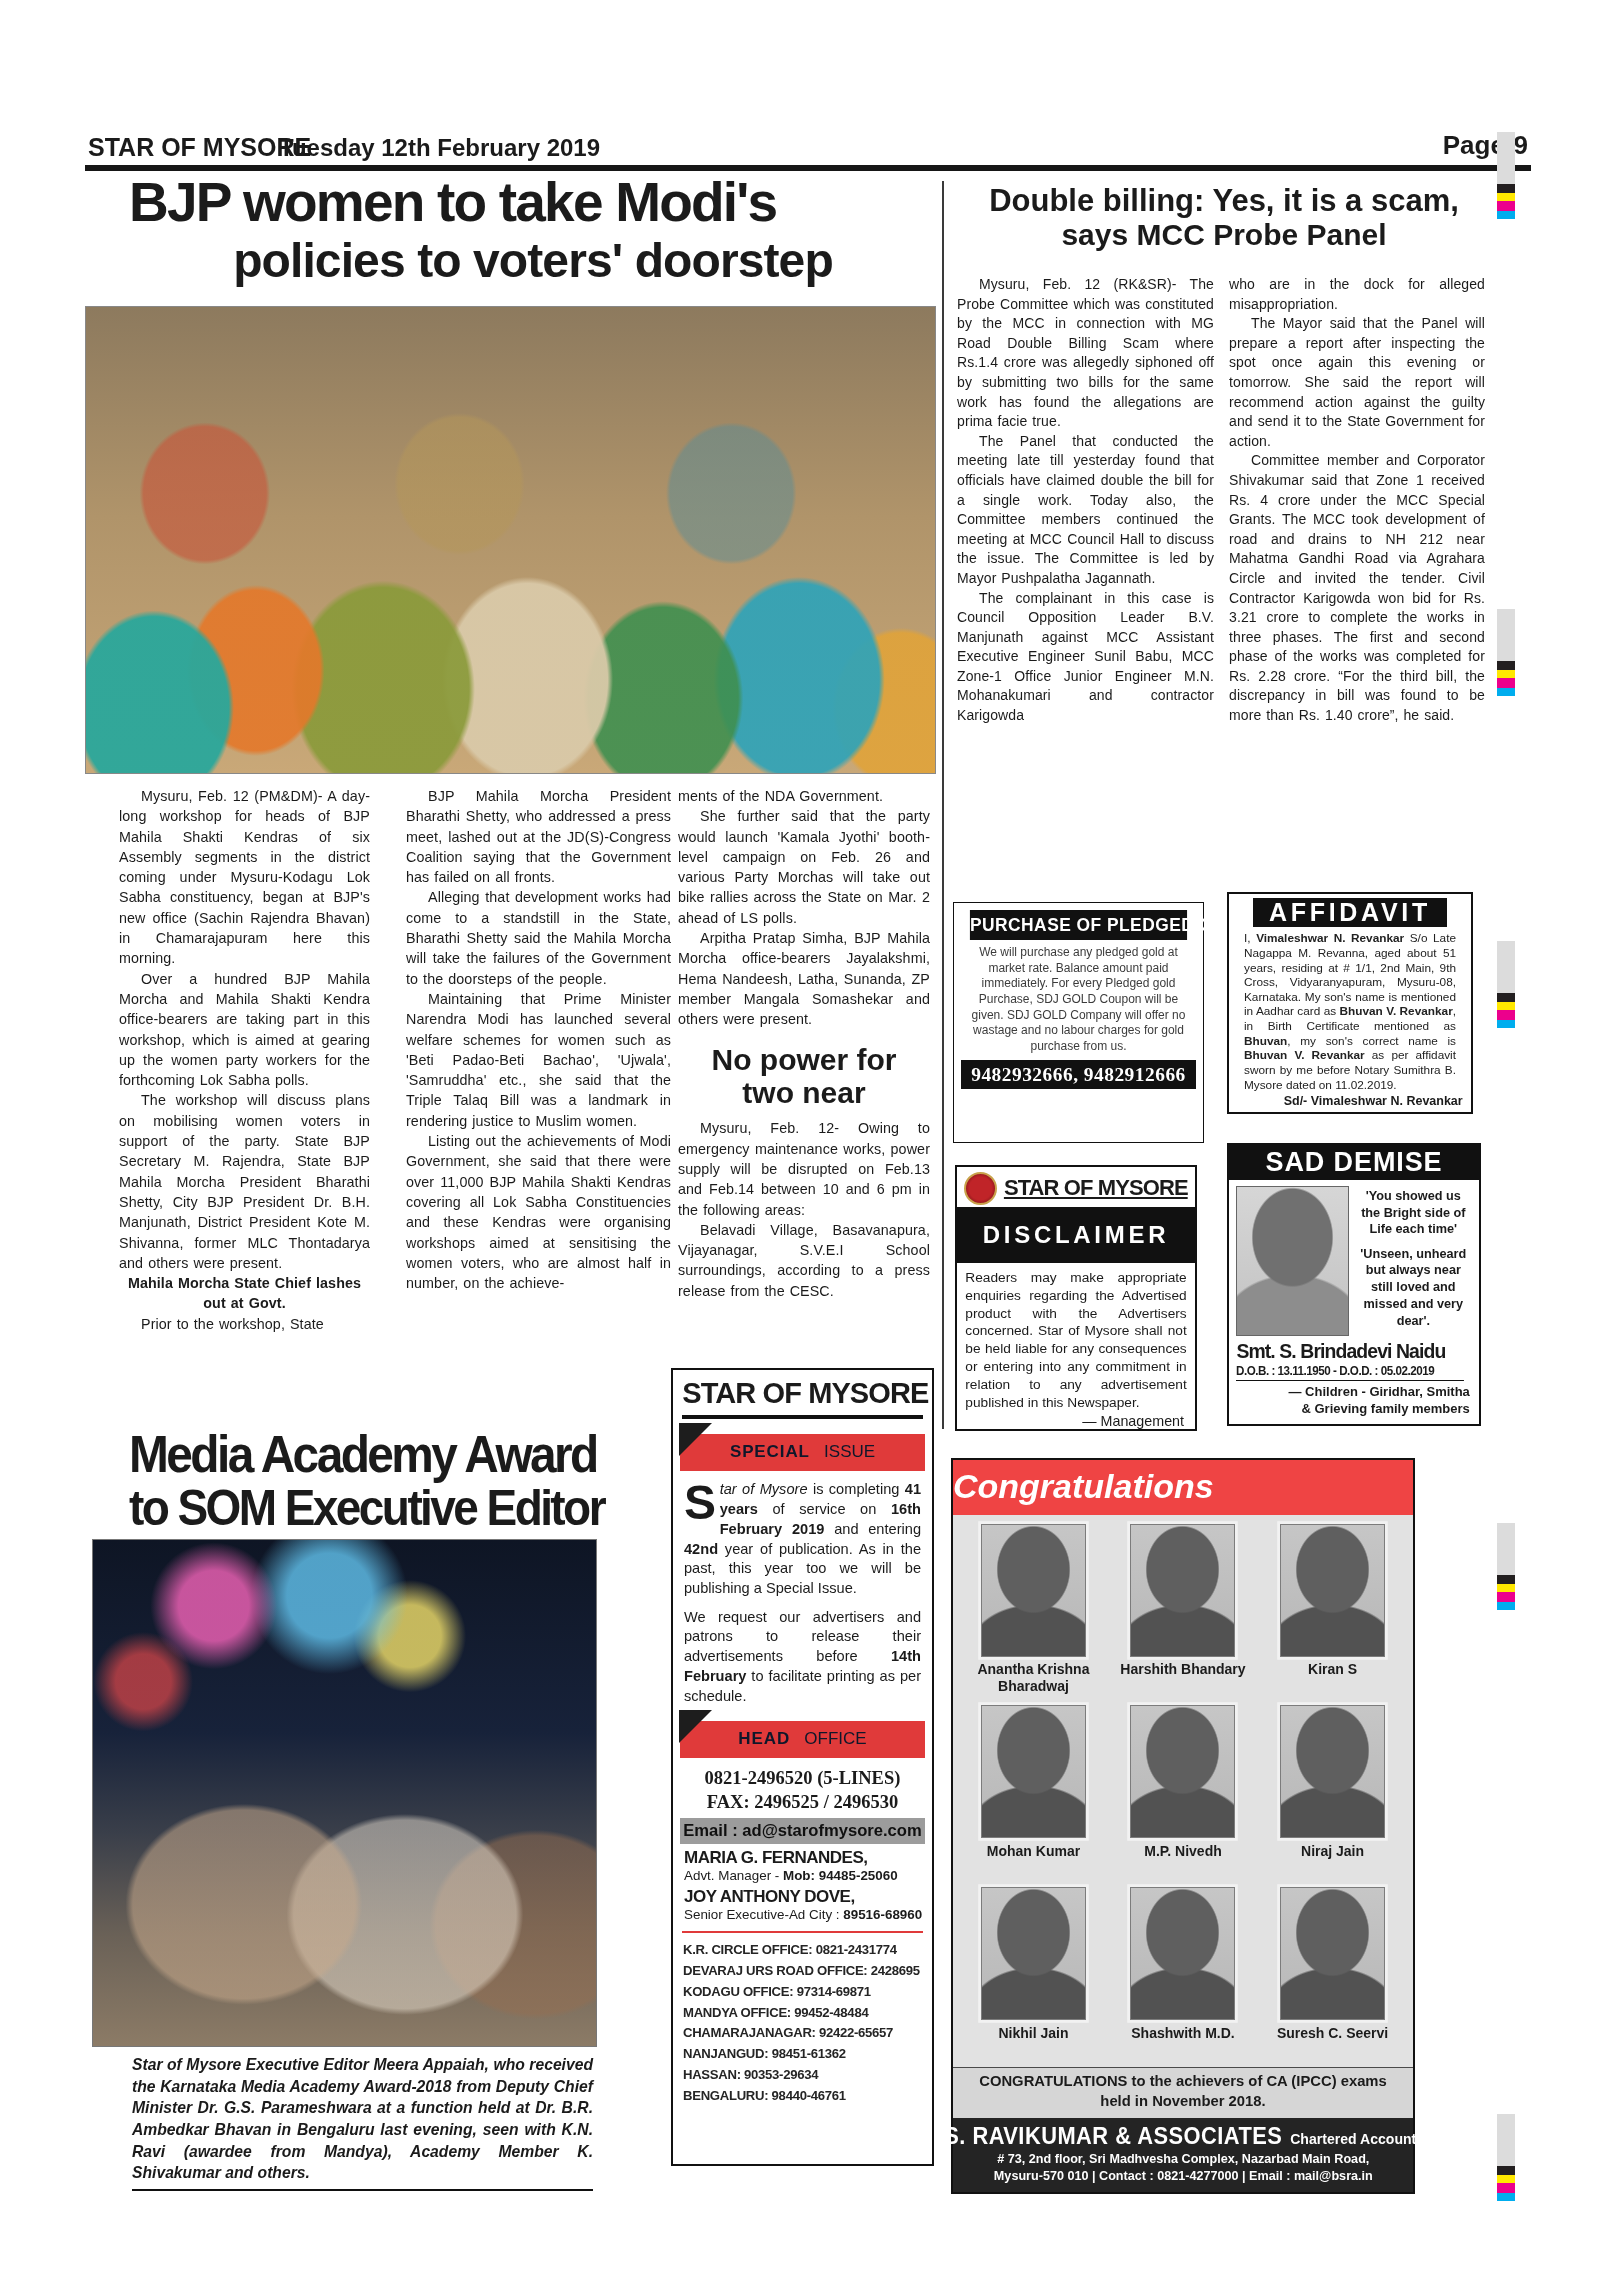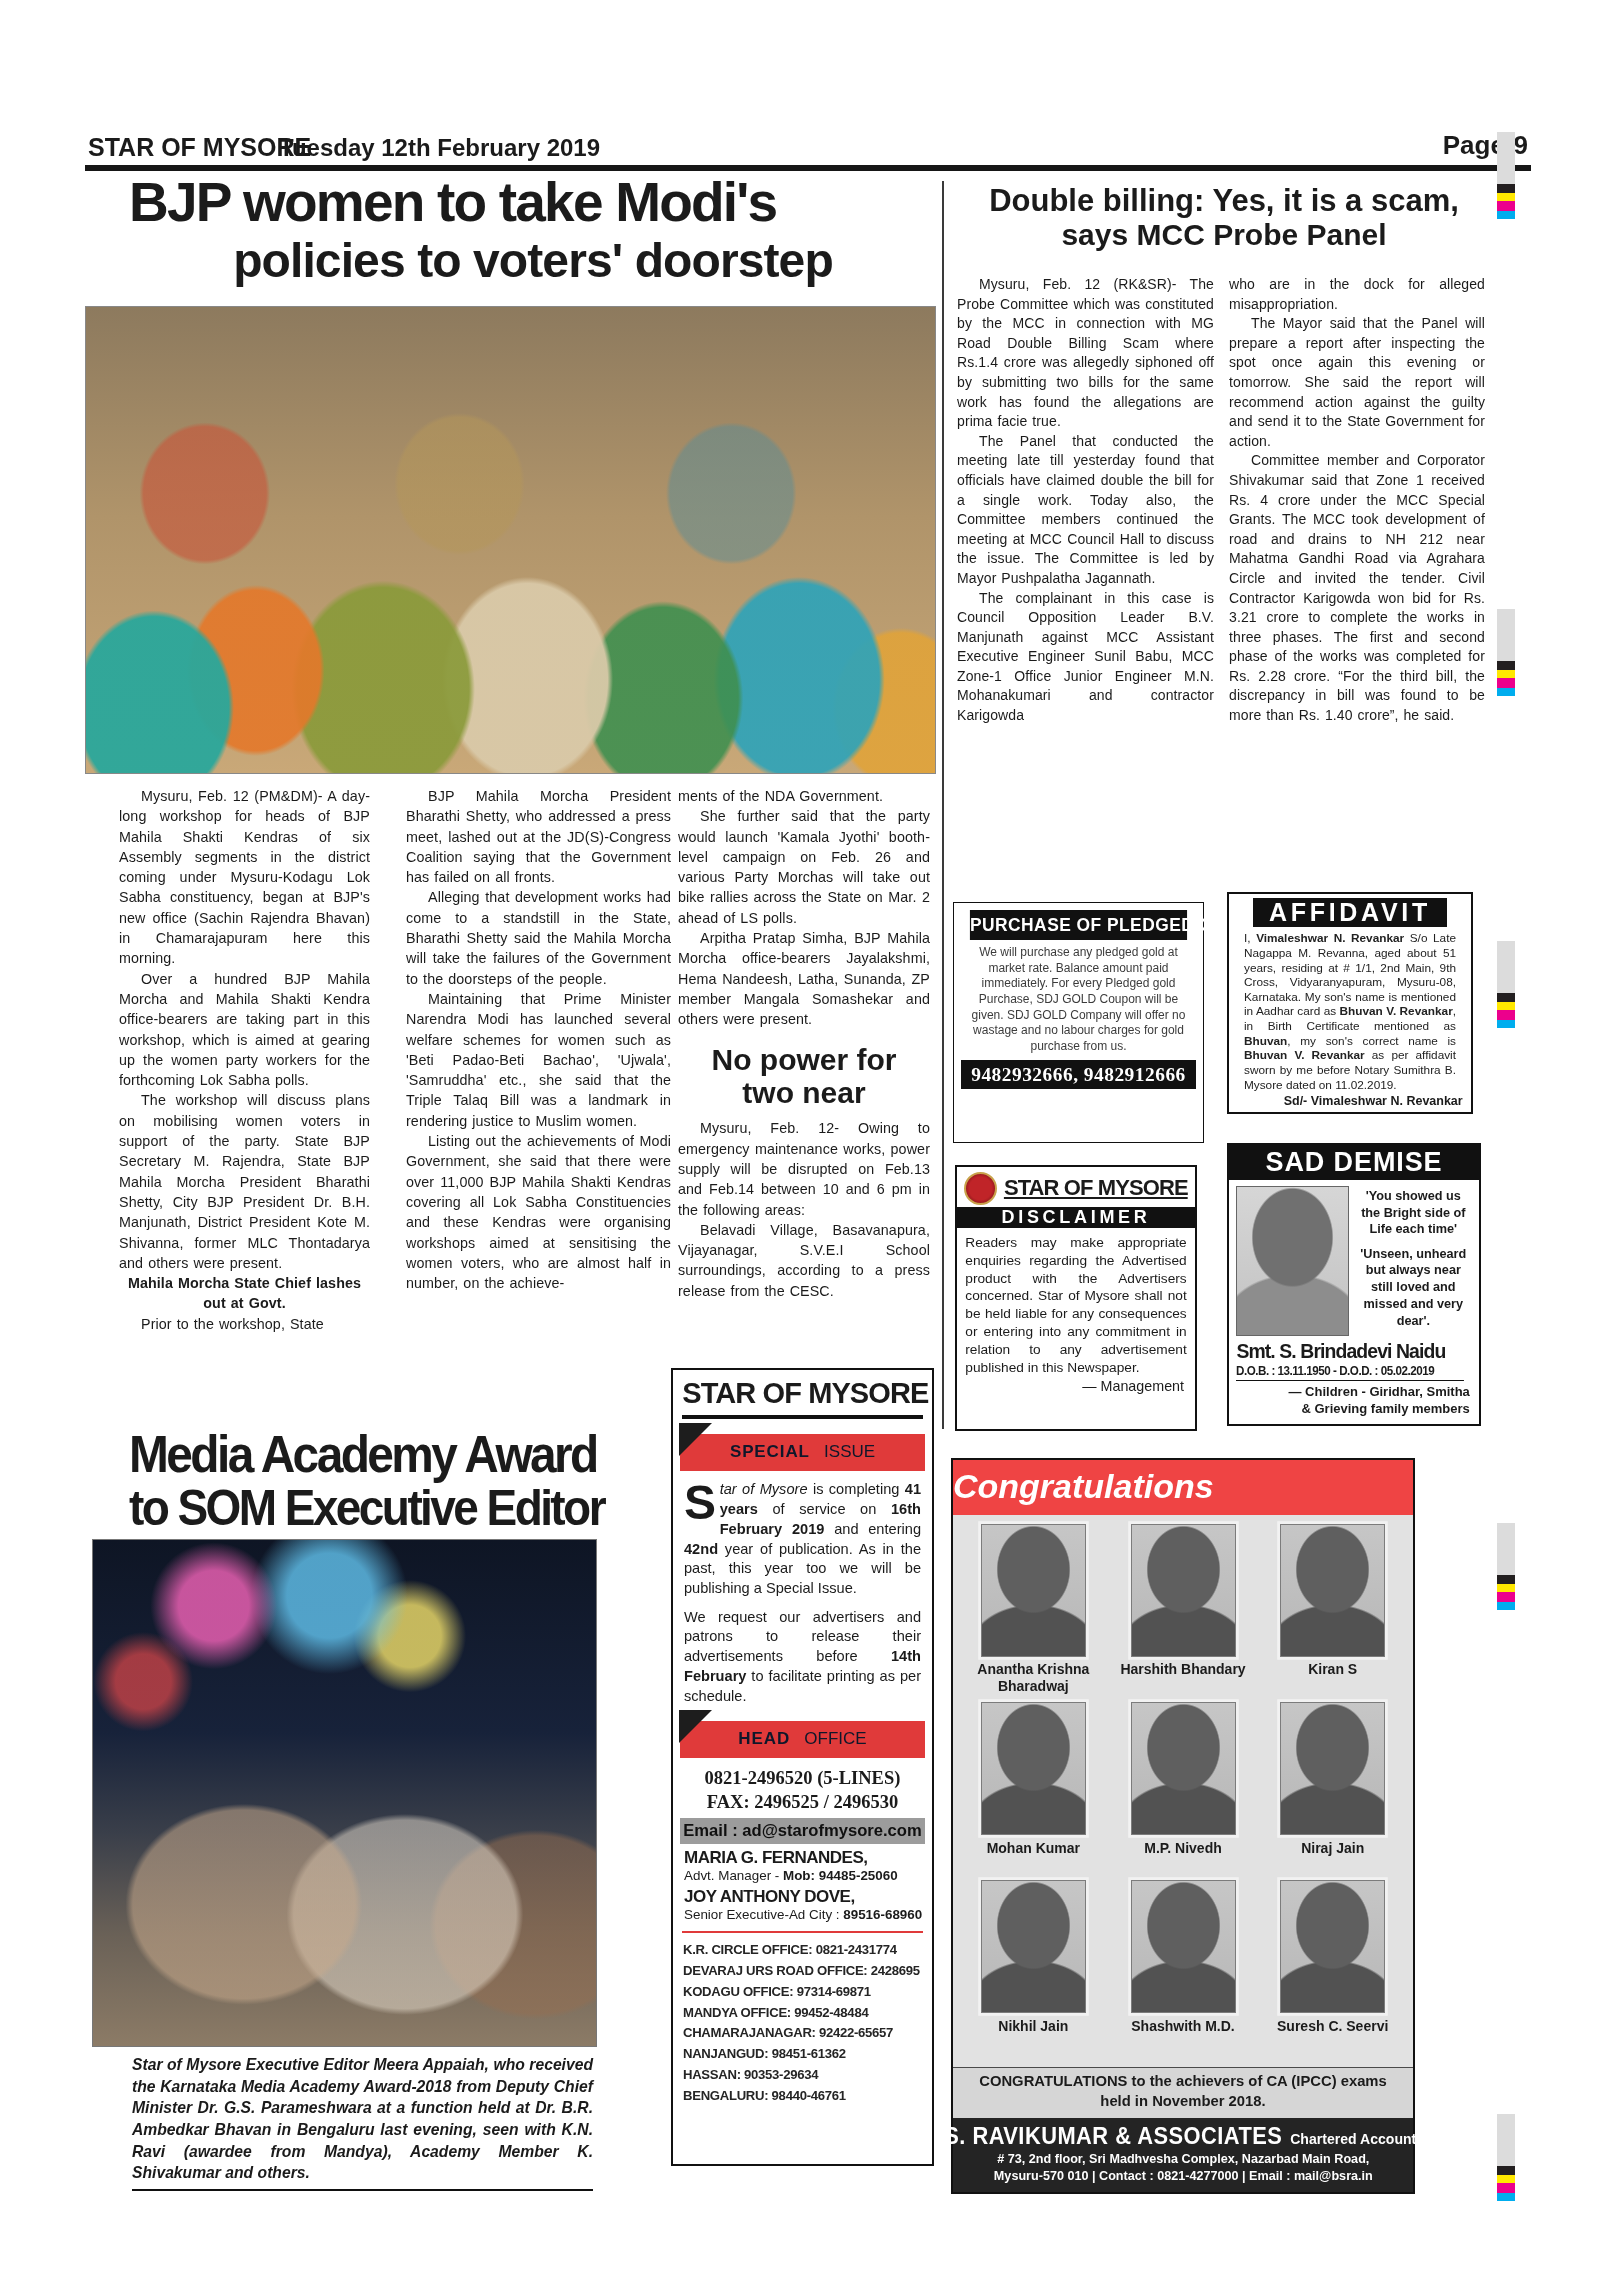--- a/index.html
+++ b/index.html
@@ -54,42 +54,42 @@
   
   .aff-title{font-size:25px;letter-spacing:3.7px;margin:3.7px 24px 4.6px;padding:0;}
   .aff-body{font-size:11.8px;line-height:1.24;text-align:justify;margin:0 15px;color:#222;}
   .aff-sign{text-align:right;font-weight:bold;font-size:12.5px;margin:1.8px 8.3px 0;}
 
   
   .disc-head{display:flex;align-items:center;gap:6.5px;padding:4.6px 7.4px 2.8px;}
   .emblem{width:33px;height:33px;border-radius:50%;background:radial-gradient(#c02428 55%,#7e1417 85%);
           border:2.8px solid #c9a24b;box-sizing:border-box;flex:0 0 auto;}
   .disc-brand{font-size:22px;font-weight:bold;letter-spacing:-0.9px;text-decoration:underline;white-space:nowrap;}
-  .disc-title{font-size:18px;letter-spacing:3.7px;padding:0 0;}
+  .disc-title{font-size:24px;letter-spacing:3.7px;padding:14px 0;}
   .disc-body{font-size:13.7px;line-height:1.3;text-align:justify;padding:5.5px 8.3px 0;}
   .disc-sign{text-align:right;font-size:14.3px;padding:1.8px 11px 0;}
 
   
   .sad-title{font-size:27px;letter-spacing:0.9px;padding:1.8px 0;}
   .sad-row{display:flex;padding:6.5px 6.5px 0;}
   .sad-photo{width:111px;height:148px;border:0.9px solid #666;flex:0 0 auto;
     background:radial-gradient(41px 50px at 50% 34%, #707070 96%, transparent),
                radial-gradient(72px 55px at 50% 96%, #8d8d8d 96%, transparent),
                linear-gradient(#d6d6d6,#c2c2c2);}
   .sad-quote{font-size:12.7px;font-weight:bold;text-align:center;line-height:1.32;padding:1.8px 1.8px 0 7.4px;}
   .sad-name{font-size:19.4px;font-weight:bold;letter-spacing:-0.9px;padding:3.7px 7.4px 0;white-space:nowrap;}
   .sad-dates{font-size:12px;font-weight:bold;letter-spacing:-0.5px;margin:0.9px 7.4px 0;padding-bottom:2.8px;
              border-bottom:1.8px solid #111;white-space:nowrap;transform:scaleX(.97);transform-origin:left;}
   .sad-sign{text-align:right;font-weight:bold;font-size:13px;line-height:1.3;padding:2.8px 9.2px 0;}
 
   
   .cong-head{background:#ef4444;color:#fff;font-style:italic;font-weight:bold;font-size:34px;
              text-align:left;padding:7.4px 0 8.3px;}
   .cong-body{background:#e2e2e2;padding:9.2px 9.2px 3.7px;}
-  .cong-grid{display:grid;grid-template-columns:repeat(3,1fr);column-gap:7.4px;row-gap:3.7px;}
+  .cong-grid{display:grid;grid-template-columns:repeat(3,1fr);column-gap:7.4px;row-gap:3.7px;gap:7px;}
   .gphoto{width:103px;height:131px;margin:0 auto;border:0.9px solid #7c7c7c;box-shadow:0 0 0 2.8px #f2f2f2;
     background:radial-gradient(37px 44px at 50% 34%, #5f5f5f 96%, transparent),
                radial-gradient(66px 48px at 50% 97%, #525252 96%, transparent),
                linear-gradient(#c6c6c6,#b7b7b7);}
   .gname{text-align:center;font-weight:bold;font-size:14px;line-height:1.15;min-height:37px;margin-top:4.6px;}
   .cong-note{background:#d6d6d6;border-top:1.8px solid #4a4a4a;text-align:center;font-weight:bold;
              font-size:14.8px;line-height:1.35;padding:4.6px 0 5.5px;}
   .cong-foot{background:#242424;color:#fff;text-align:center;padding:4.6px 3.7px 7.4px;}
   .firm-row{display:flex;justify-content:center;align-items:baseline;gap:8.3px;transform:scaleX(.95);white-space:nowrap;}
   .firm{font-size:23px;font-weight:bold;letter-spacing:0.5px;}

